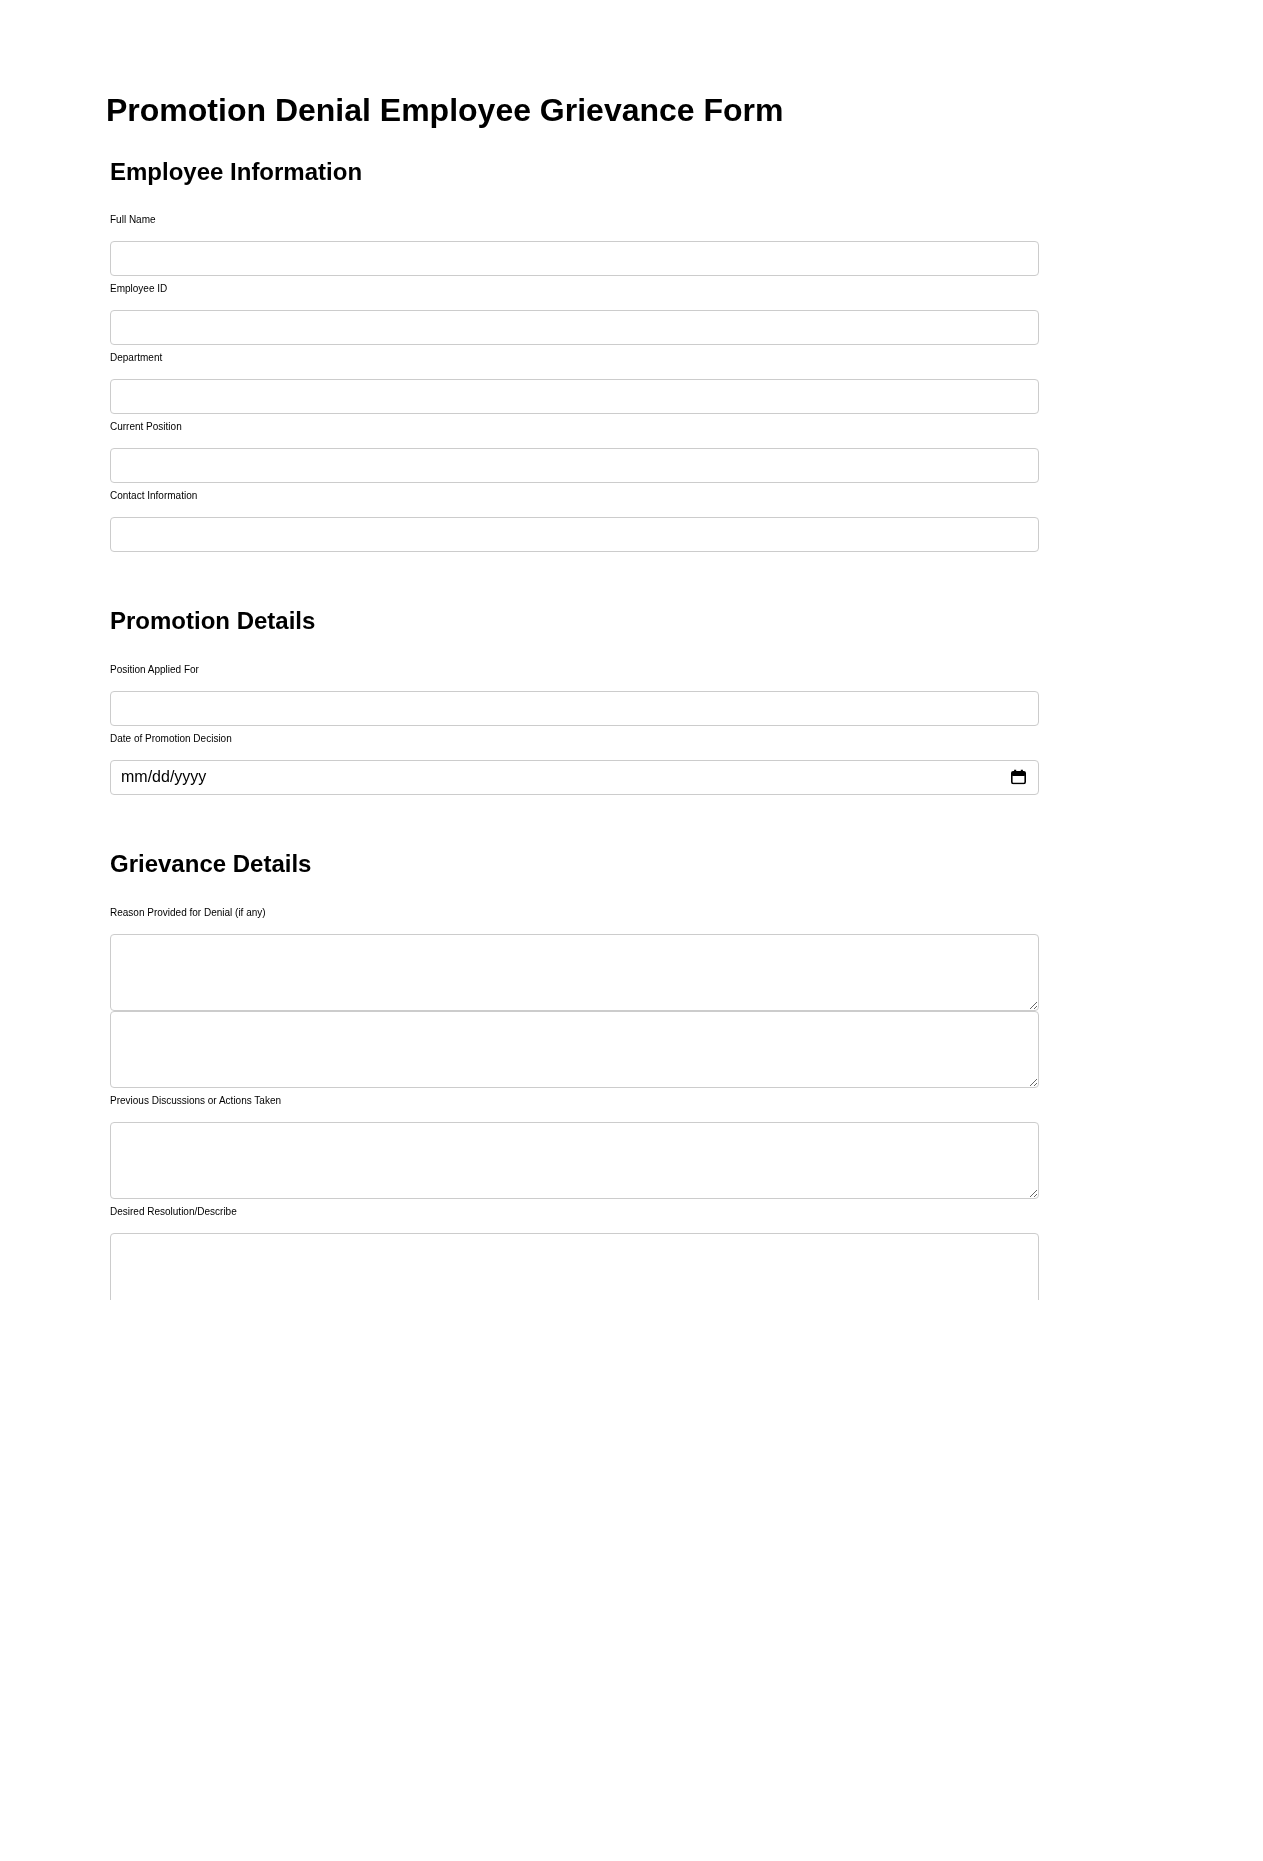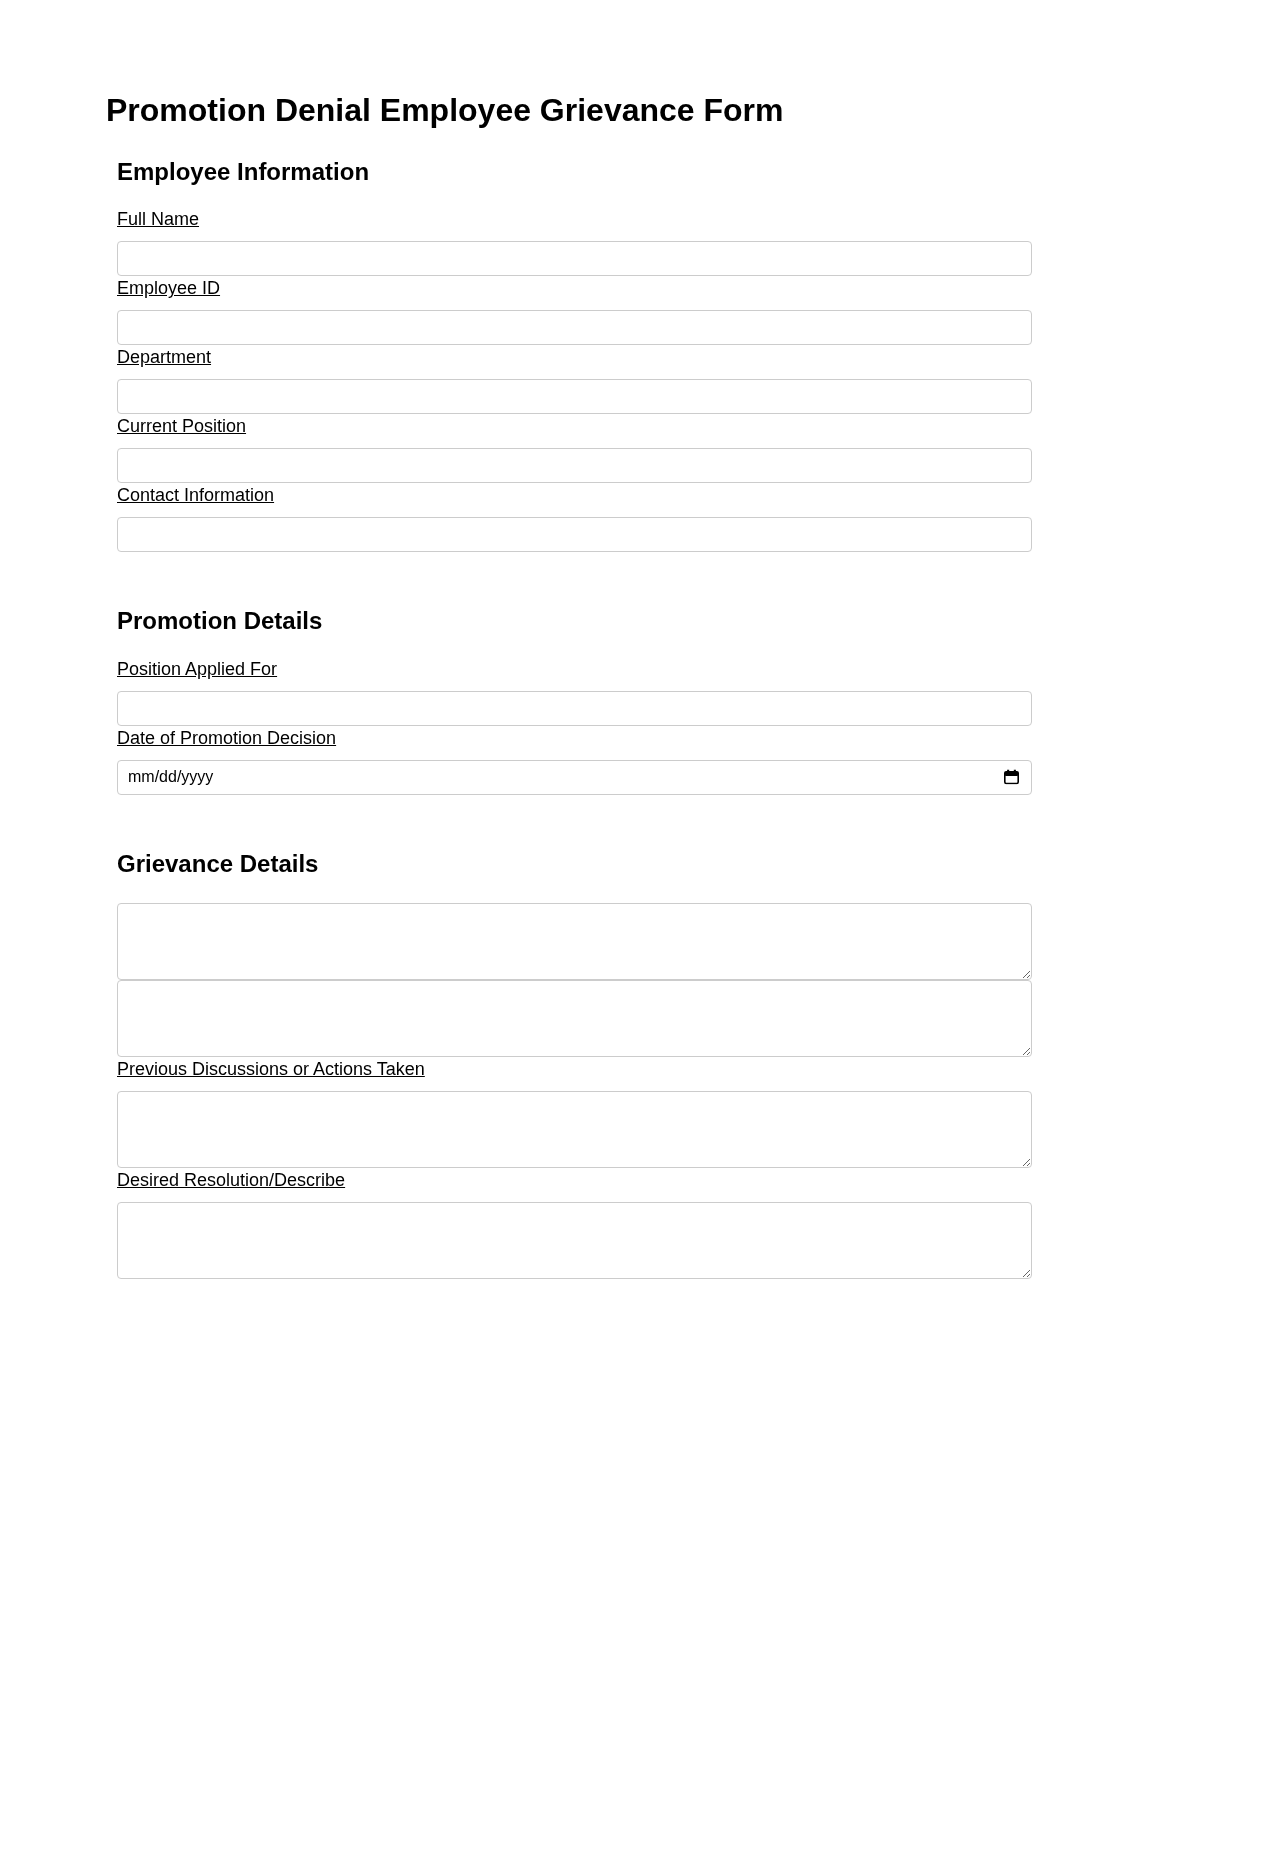--- a/index.html
+++ b/index.html
@@ -7,30 +7,30 @@
   body { font-family: "Liberation Sans", sans-serif; color: #000000; }
 
   .screen { width: 1149px; height: 1861px; background: #ffffff; overflow: hidden; }
   .clip { height: 1300px; overflow: hidden; }
   .container { padding: 92px 106px 0 106px; }
 
   .page-title {
     font-size: 32px; font-weight: bold; line-height: 1.15; margin: 0;
   }
 
-  form { margin: 11px; padding: 0; }
+  form { margin: 4px; padding: 0; }
   .form-section { margin-top: 55px; }
   .form-section:first-child { margin-top: 29px; }
 
   .section-heading {
     font-size: 24px; font-weight: bold; line-height: 1.15; margin: 0 0 25px 0;
   }
 
   .field-label {
-    display: block; font-size: 18px; line-height: 19px; margin: 3px 0 12px 0; color: #000; text-decoration: underline;
+    display: block; font-size: 10px; line-height: 19px; margin: 3px 0 12px 0; color: #000;
   }
 
   .text-input, .textarea-input {
     display: block; width: 100%;
     font-family: "Liberation Sans", sans-serif; font-size: 16px; color: #000;
     background: #fff; border: 1px solid #cccccc; border-radius: 4px;
     padding: 12px 10px; margin: 0; outline: none;
   }
   .text-input { height: 35px; }
   .textarea-input { height: 77px; }
@@ -90,20 +90,21 @@
                 <rect x="3.1" y="0" width="2.1" height="3.6" fill="#000"></rect>
                 <rect x="9.8" y="0" width="2.1" height="3.6" fill="#000"></rect>
               </svg>
             </span>
           </div>
         </div>
 
         <div class="form-section">
           <h2 class="section-heading">Grievance Details</h2>
 
+          <label class="field-label">Reason Provided for Denial (if any)</label>
           <textarea class="textarea-input" style=""></textarea>
 
           <textarea class="textarea-input" style=""></textarea>
 
           <label class="field-label">Previous Discussions or Actions Taken</label>
           <textarea class="textarea-input" style=""></textarea>
 
           <label class="field-label">Desired Resolution/Describe</label>
           <textarea class="textarea-input" style=""></textarea>
         </div>

